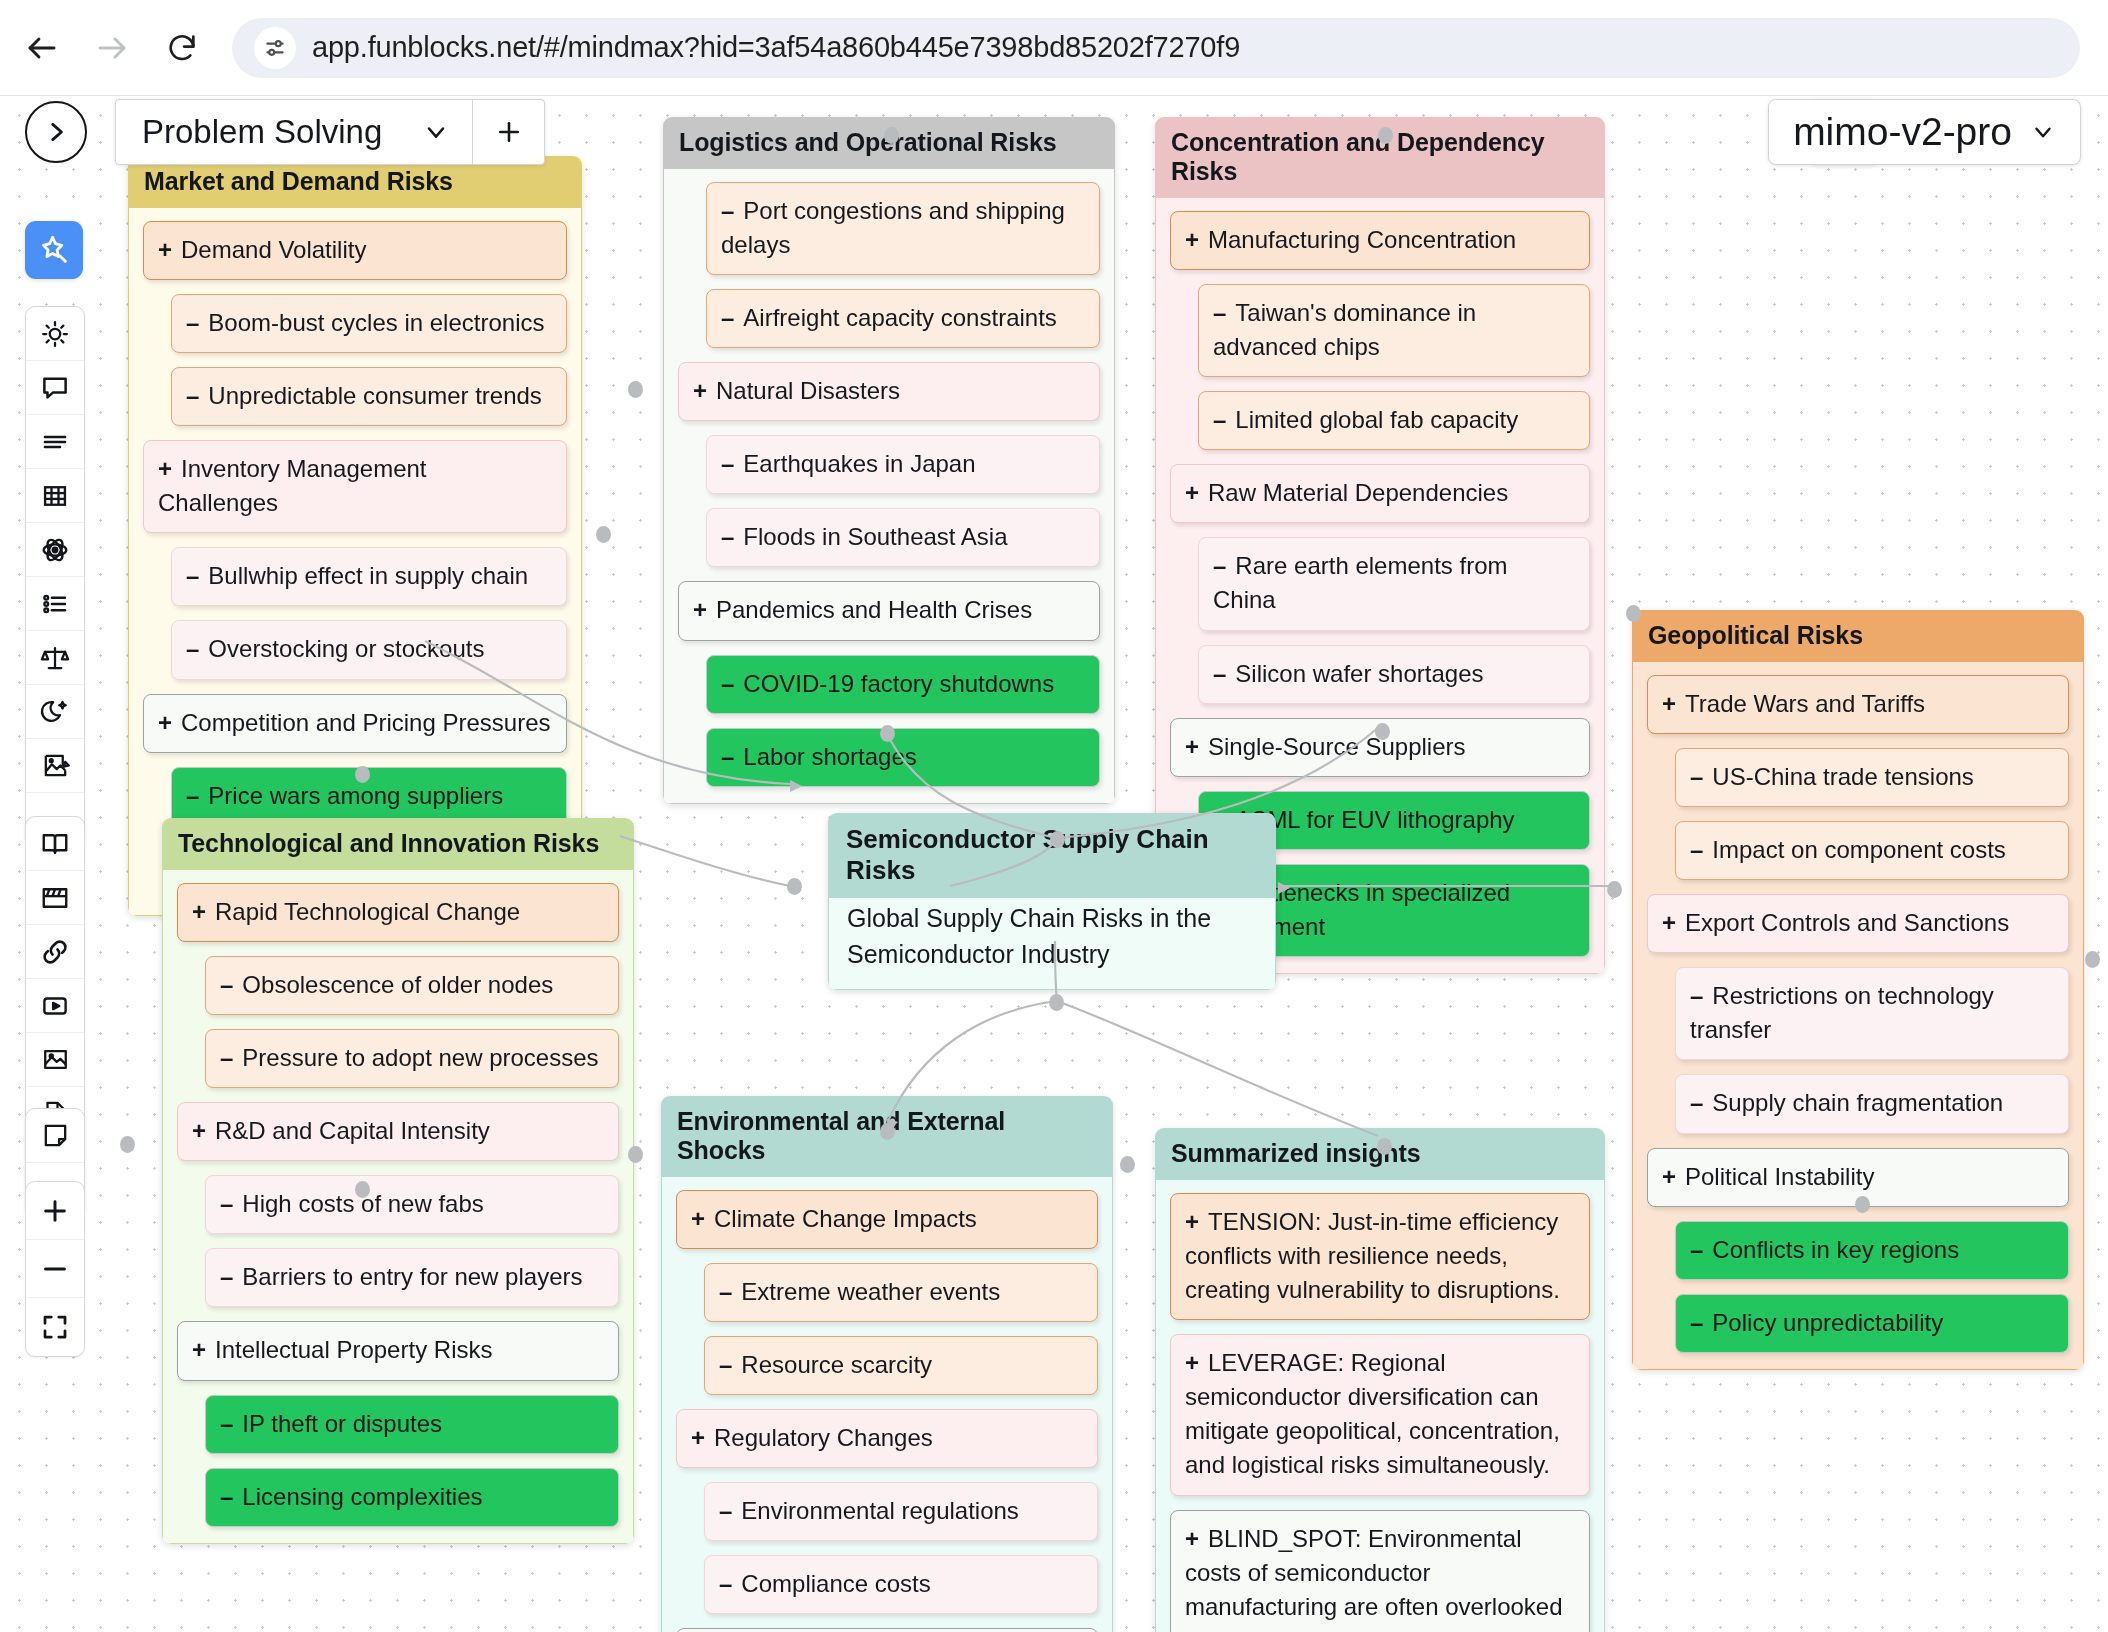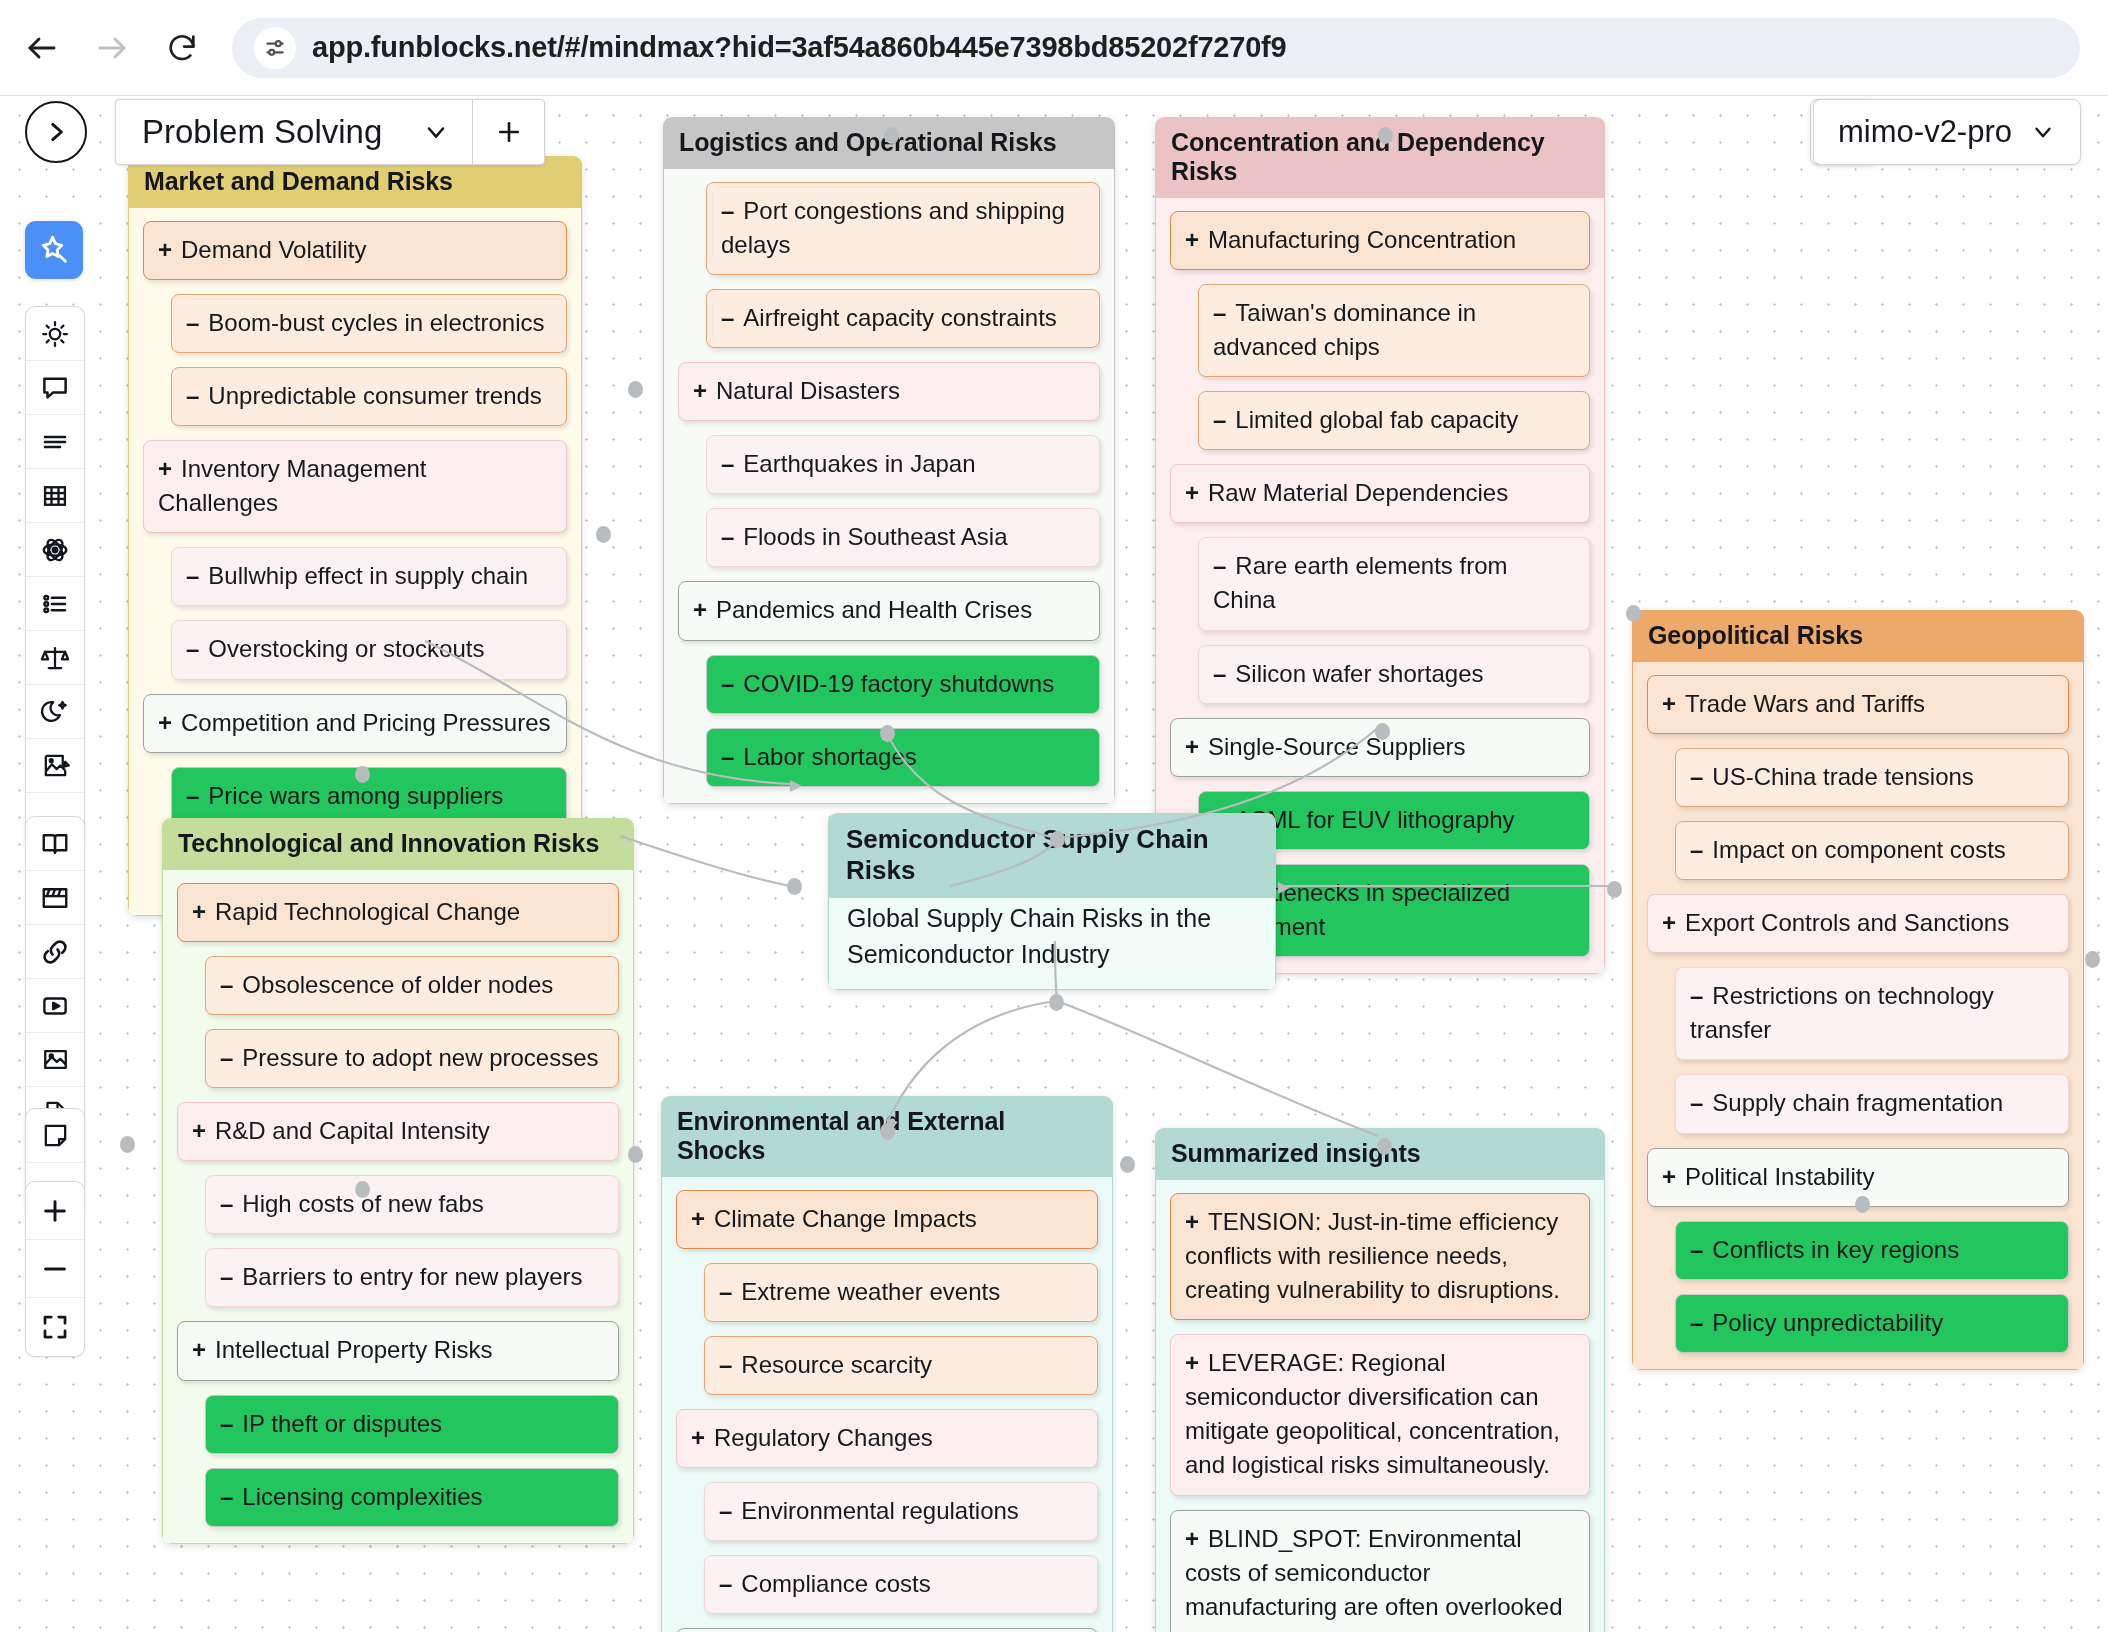--- a/index.html
+++ b/index.html
@@ -8,21 +8,21 @@
     font-family: "Liberation Sans", sans-serif;
     background: #ffffff;
     overflow: hidden;
   }
 
   
   #browser-chrome {
     position: absolute; top: 0; left: 0; width: 2108px; height: 96px;
     background: #ffffff;
     border-bottom: 1px solid #dfe1e5;
-    display: flex; align-items: center; font-weight: bold;
+    display: flex; align-items: center;
   }
   .nav-btn {
     width: 56px; height: 56px; margin-left: 14px;
     display: flex; align-items: center; justify-content: center;
     border-radius: 50%; cursor: pointer;
   }
   .nav-btn svg { display: block; }
   #url-bar {
     margin-left: 22px; height: 60px; flex: 1; margin-right: 28px;
     background: #eceff5; border-radius: 30px;
@@ -77,21 +77,21 @@
     display: flex; align-items: center; justify-content: center;
     cursor: pointer; z-index: 40; box-shadow: 0 1px 4px rgba(0,0,0,.10);
   }
   #model-selector {
     position: absolute; right: 27px; top: 3px; height: 66px; min-width: 190px;
     background: #ffffff; border: 1px solid #d2d4d8; border-radius: 8px;
     display: flex; align-items: center; justify-content: center; gap: 18px;
     padding: 0 24px; cursor: pointer; z-index: 40;
     box-shadow: 0 1px 4px rgba(0,0,0,.10);
   }
-  #model-name { font-size: 31px; color: #15181d; white-space: nowrap; }
+  #model-name { font-size: 39px; color: #15181d; white-space: nowrap; }
 
   
   .rail {
     position: absolute; left: 25px;
     background: #ffffff; border: 1px solid #d6d8dc; border-radius: 10px;
     display: flex; flex-direction: column; z-index: 35;
     box-shadow: 0 1px 3px rgba(0,0,0,.07);
   }
   .rail-item {
     width: 58px; height: 54px;

